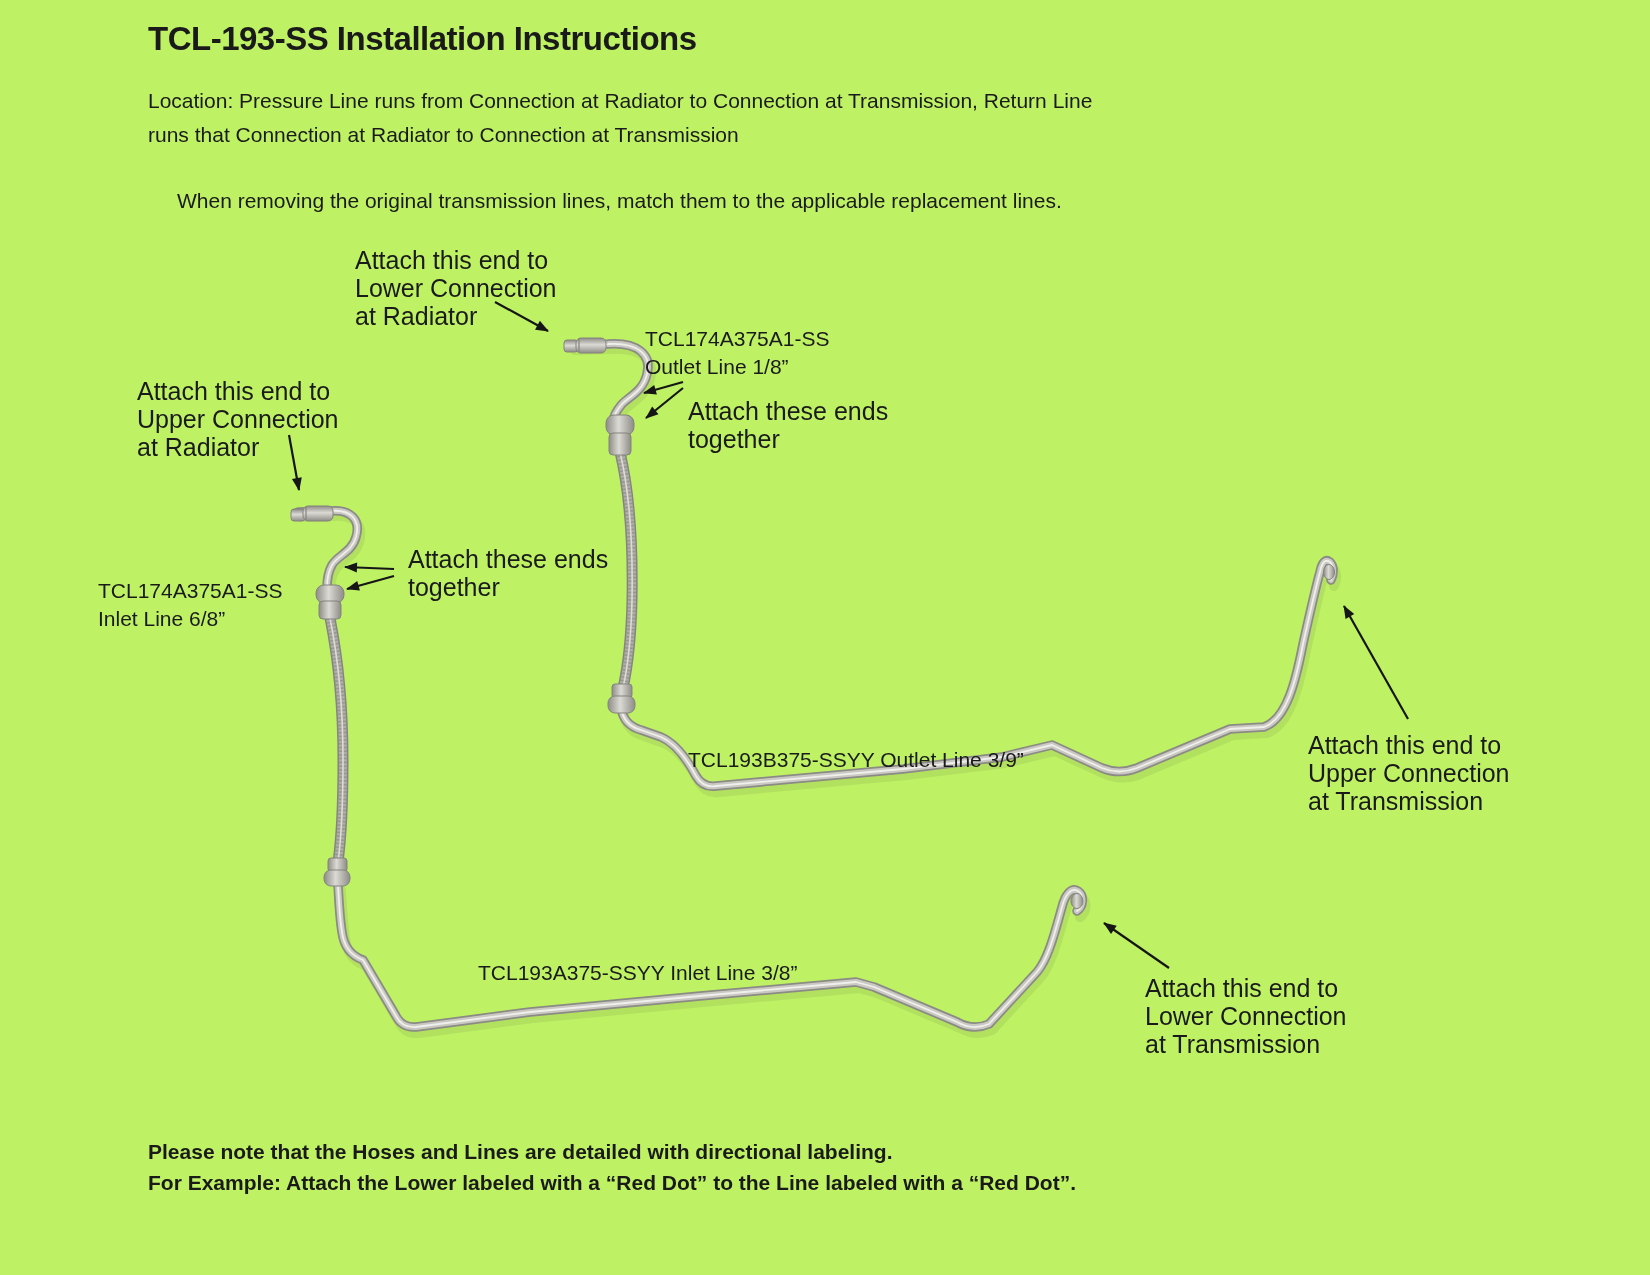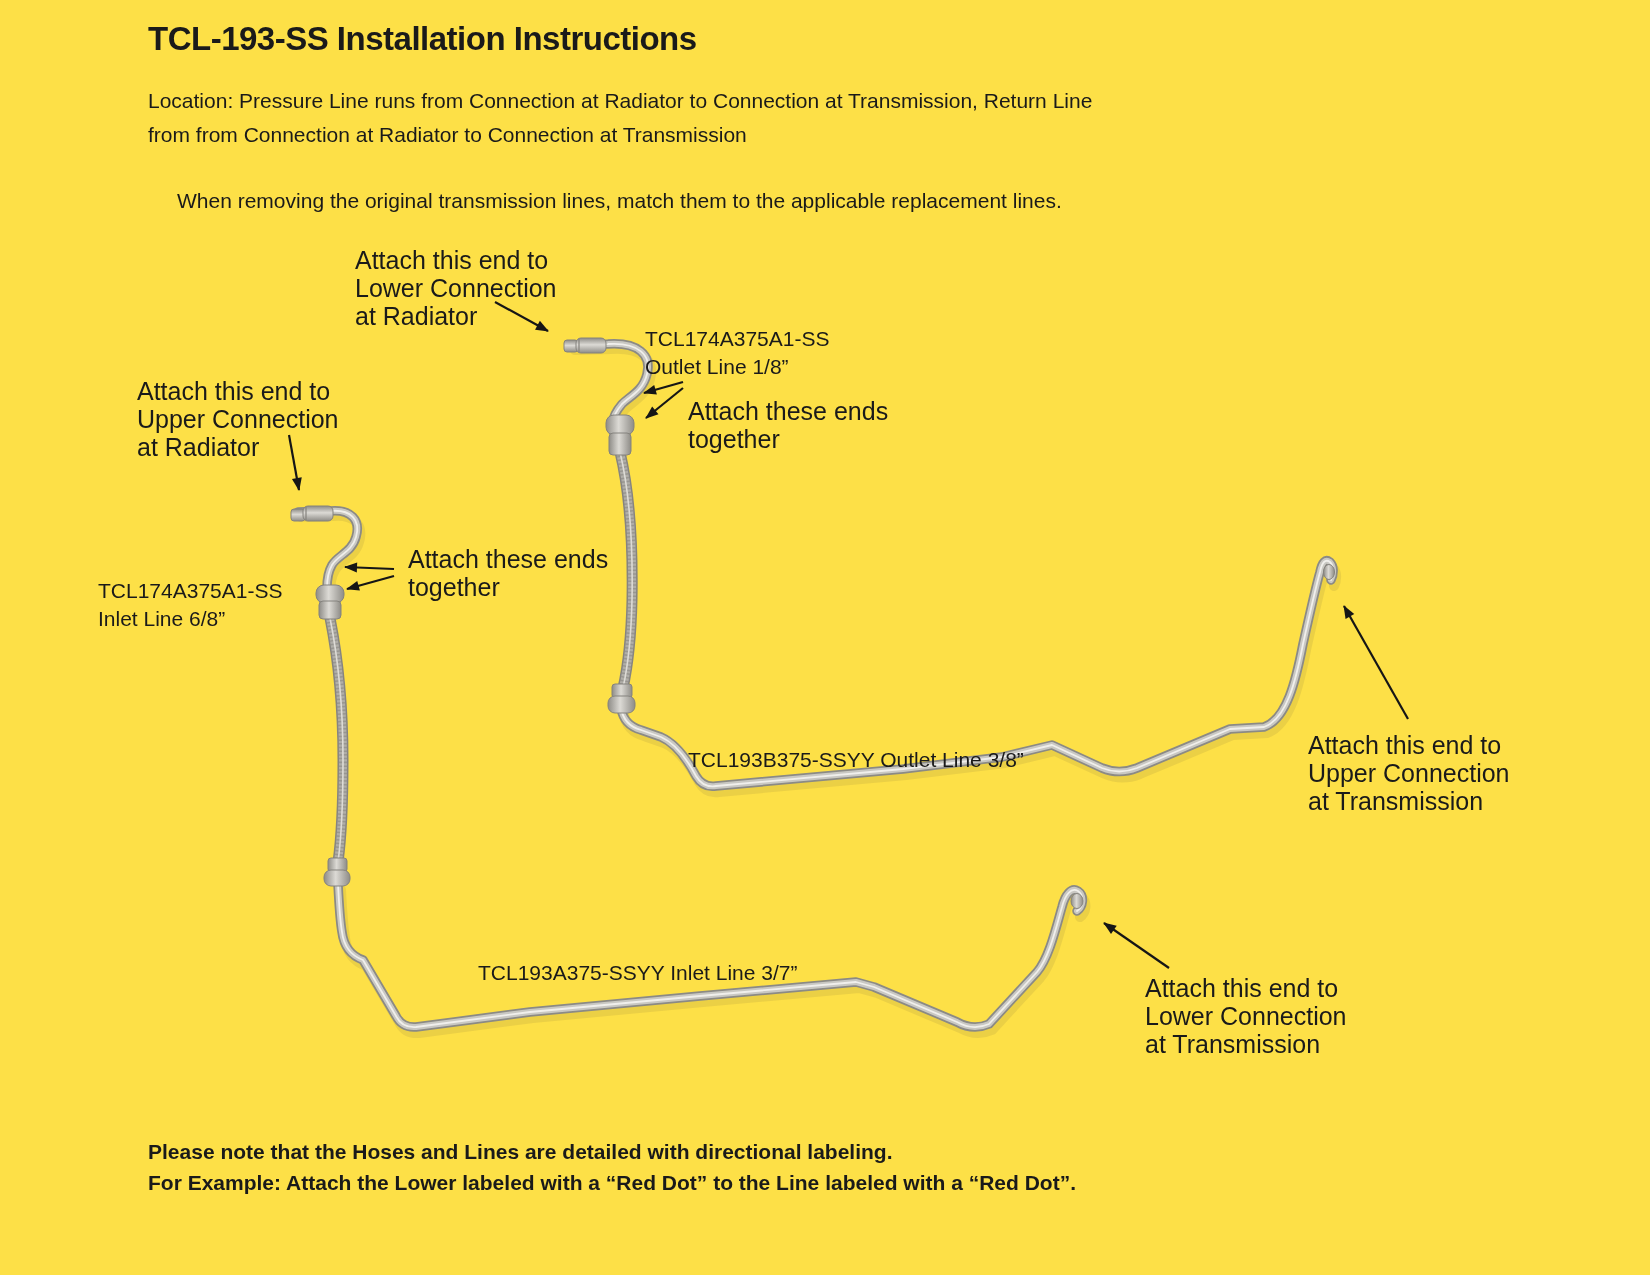--- a/index.html
+++ b/index.html
@@ -1,17 +1,17 @@
 <!DOCTYPE html>
 <html><head>
 <meta charset="utf-8">
 <style>
   html,body { margin:0; padding:0; background:#ffffff; }
   .sheet {
-    position:relative; width:1650px; height:1275px; background:#fde047;
+    position:relative; width:1650px; height:1275px; background:#bef264;
     font-family:"Liberation Sans", sans-serif; color:#1a1a1a; overflow:hidden;
   }
   .abs { position:absolute; }
   .title { font-size:33px; font-weight:bold; letter-spacing:-0.5px; white-space:nowrap; }
   .lead  { font-size:21px; font-weight:normal; line-height:34px; white-space:nowrap; }
   .callout { font-size:25px; line-height:28px; white-space:nowrap; }
   .partlabel { font-size:21px; line-height:28px; white-space:nowrap;margin-top:17px; }
   .footer { font-size:21px; font-weight:bold; line-height:31px; white-space:nowrap; }
 
   svg.diagram { position:absolute; left:0; top:0; }
@@ -136,21 +136,21 @@
       <path class="arr" d="M 394 576 L 347 589"></path>
       <path class="arr" d="M 1408 719 L 1344 606"></path>
       <path class="arr" d="M 1169 968 L 1104 923"></path>
     </g>
   </svg>
 
   <div class="abs title" style="left:148px; top:20px;">TCL-193-SS Installation Instructions</div>
 
   <div class="abs lead" style="left:148px; top:84px;">
       <div>Location: Pressure Line runs from Connection at Radiator to Connection at Transmission, Return Line</div>
-      <div>from from Connection at Radiator to Connection at Transmission</div>
+      <div>runs that Connection at Radiator to Connection at Transmission</div>
     </div>
 
   <div class="abs lead" style="left:148px; top:184px;margin-left:29px;">When removing the original transmission lines, match them to the applicable replacement lines.</div>
 
   <div class="abs callout" style="left:355px; top:246px;">
       <div>Attach this end to</div>
       <div>Lower Connection</div>
       <div>at Radiator</div>
     </div>
 
@@ -174,31 +174,31 @@
       <div>TCL174A375A1-SS</div>
       <div>Inlet Line 6/8”</div>
     </div>
 
   <div class="abs callout" style="left:408px; top:545px;">
       <div>Attach these ends</div>
       <div>together</div>
     </div>
 
   <div class="abs partlabel" style="left:688px; top:729px;">
-      <div>TCL193B375-SSYY Outlet Line 3/8”</div>
+      <div>TCL193B375-SSYY Outlet Line 3/9”</div>
     </div>
 
   <div class="abs callout" style="left:1308px; top:731px;">
       <div>Attach this end to</div>
       <div>Upper Connection</div>
       <div>at Transmission</div>
     </div>
 
   <div class="abs partlabel" style="left:478px; top:942px;">
-      <div>TCL193A375-SSYY Inlet Line 3/7”</div>
+      <div>TCL193A375-SSYY Inlet Line 3/8”</div>
     </div>
 
   <div class="abs callout" style="left:1145px; top:974px;">
       <div>Attach this end to</div>
       <div>Lower Connection</div>
       <div>at Transmission</div>
     </div>
 
   <div class="abs footer" style="left:148px; top:1136px;">
       <div>Please note that the Hoses and Lines are detailed with directional labeling.</div>

